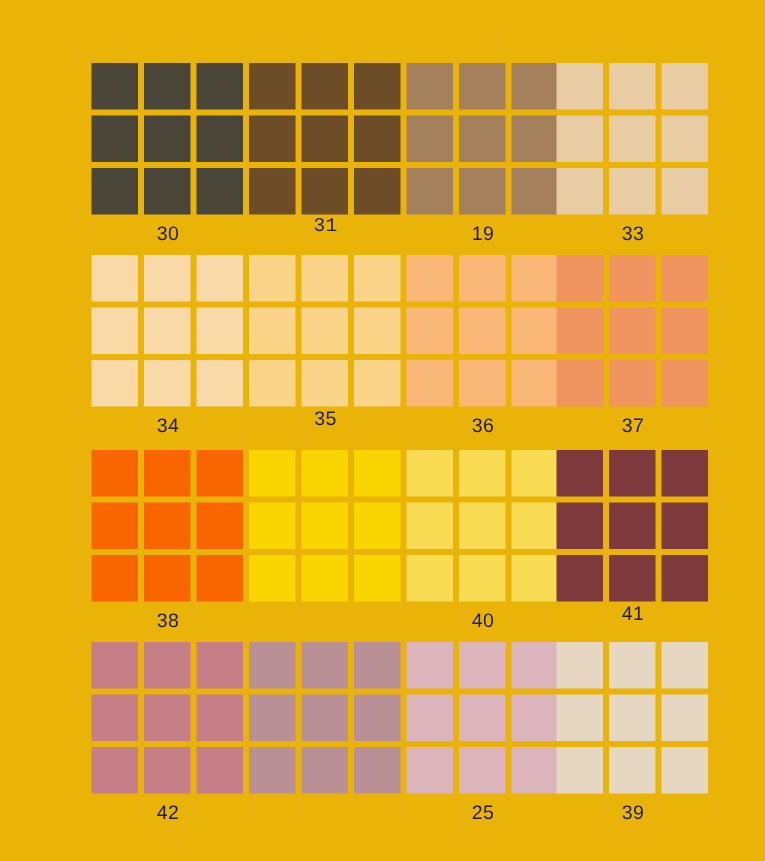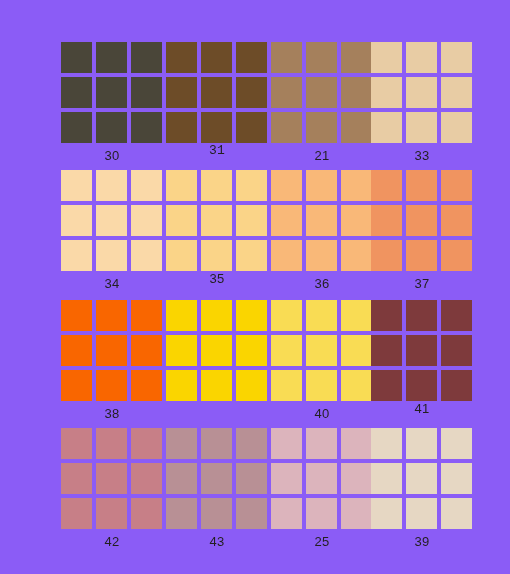--- a/index.html
+++ b/index.html
@@ -15,21 +15,21 @@
     overflow: hidden;
     position: relative;
   }
 
   #swatch-sheet {
     position: absolute;
     left: 0;
     top: 0;
     width: 510px;
     height: 574px;
-    background: #8b5cf6;
+    background: #eab308;
   }
 
   .swatch-row {
     position: absolute;
     left: 0;
     width: 510px;
     height: 128px;
   }
   .swatch-row.r0 { top: 36px; }
   .swatch-row.r1 { top: 164px; padding-left: 17px; }
@@ -115,21 +115,21 @@
           <div class="tile" style="background: rgb(165, 128, 92);"></div>
           <div class="tile" style="background: rgb(165, 128, 92);"></div>
           <div class="tile" style="background: rgb(165, 128, 92);"></div>
           <div class="tile" style="background: rgb(165, 128, 92);"></div>
           <div class="tile" style="background: rgb(165, 128, 92);"></div>
           <div class="tile" style="background: rgb(165, 128, 92);"></div>
           <div class="tile" style="background: rgb(165, 128, 92);"></div>
           <div class="tile" style="background: rgb(165, 128, 92);"></div>
           <div class="tile" style="background: rgb(165, 128, 92);"></div>
         </div>
-        <div class="group-label lo" style="color: rgb(35, 31, 32);">21</div>
+        <div class="group-label lo" style="color: rgb(35, 31, 32);">19</div>
       </div>
       <div class="swatch-group c3">
         <div class="tile-grid">
           <div class="tile" style="background: rgb(232, 204, 164);"></div>
           <div class="tile" style="background: rgb(232, 204, 164);"></div>
           <div class="tile" style="background: rgb(232, 204, 164);"></div>
           <div class="tile" style="background: rgb(232, 204, 164);"></div>
           <div class="tile" style="background: rgb(232, 204, 164);"></div>
           <div class="tile" style="background: rgb(232, 204, 164);"></div>
           <div class="tile" style="background: rgb(232, 204, 164);"></div>
@@ -274,21 +274,20 @@
           <div class="tile" style="background: rgb(184, 144, 149);"></div>
           <div class="tile" style="background: rgb(184, 144, 149);"></div>
           <div class="tile" style="background: rgb(184, 144, 149);"></div>
           <div class="tile" style="background: rgb(184, 144, 149);"></div>
           <div class="tile" style="background: rgb(184, 144, 149);"></div>
           <div class="tile" style="background: rgb(184, 144, 149);"></div>
           <div class="tile" style="background: rgb(184, 144, 149);"></div>
           <div class="tile" style="background: rgb(184, 144, 149);"></div>
           <div class="tile" style="background: rgb(184, 144, 149);"></div>
         </div>
-        <div class="group-label lo" style="color: rgb(35, 31, 32);">43</div>
       </div>
       <div class="swatch-group c2">
         <div class="tile-grid">
           <div class="tile" style="background: rgb(220, 180, 188);"></div>
           <div class="tile" style="background: rgb(220, 180, 188);"></div>
           <div class="tile" style="background: rgb(220, 180, 188);"></div>
           <div class="tile" style="background: rgb(220, 180, 188);"></div>
           <div class="tile" style="background: rgb(220, 180, 188);"></div>
           <div class="tile" style="background: rgb(220, 180, 188);"></div>
           <div class="tile" style="background: rgb(220, 180, 188);"></div>

